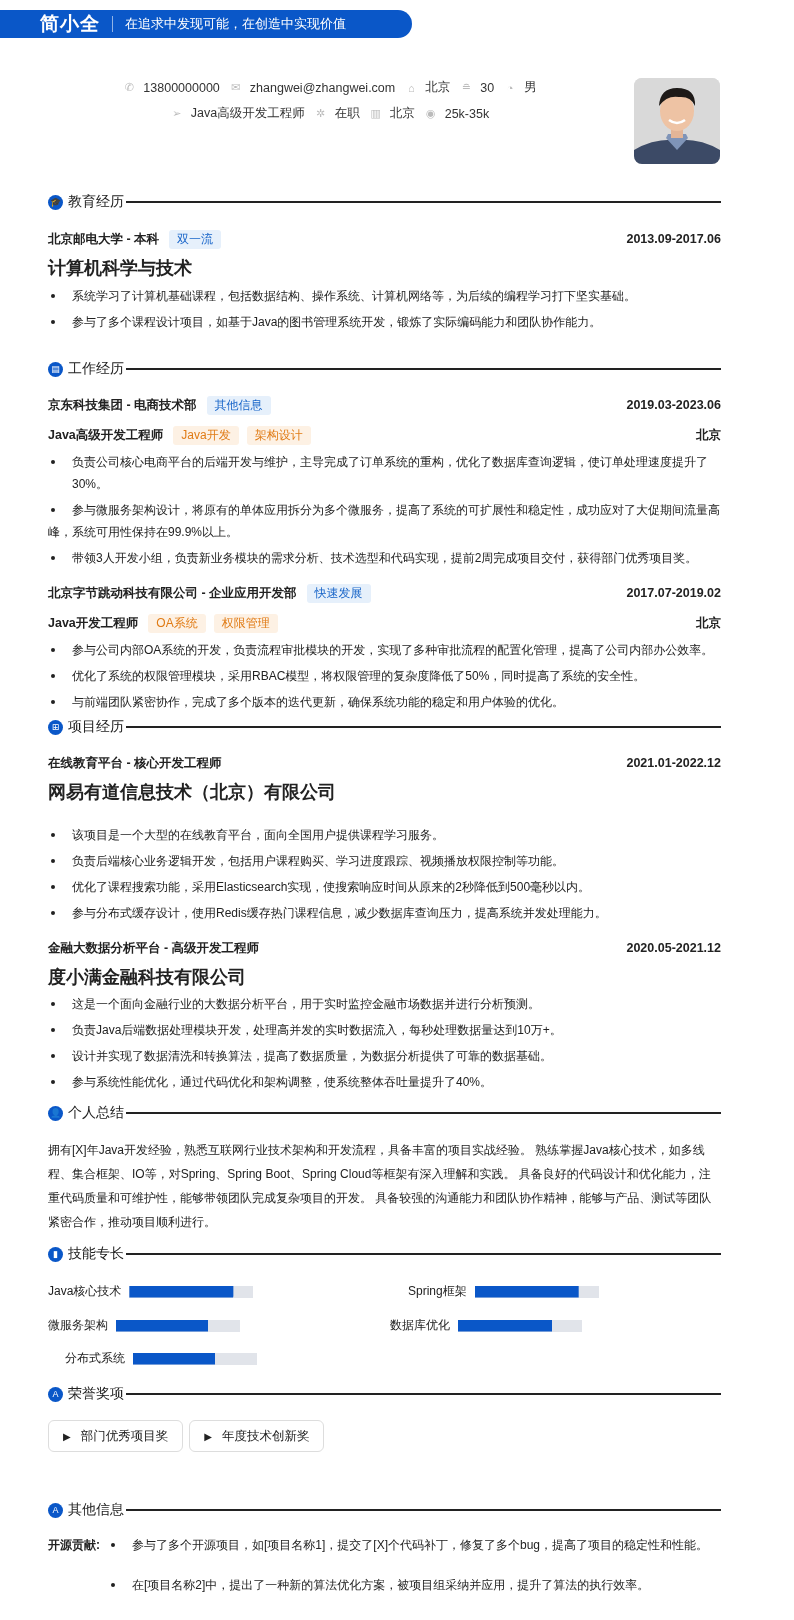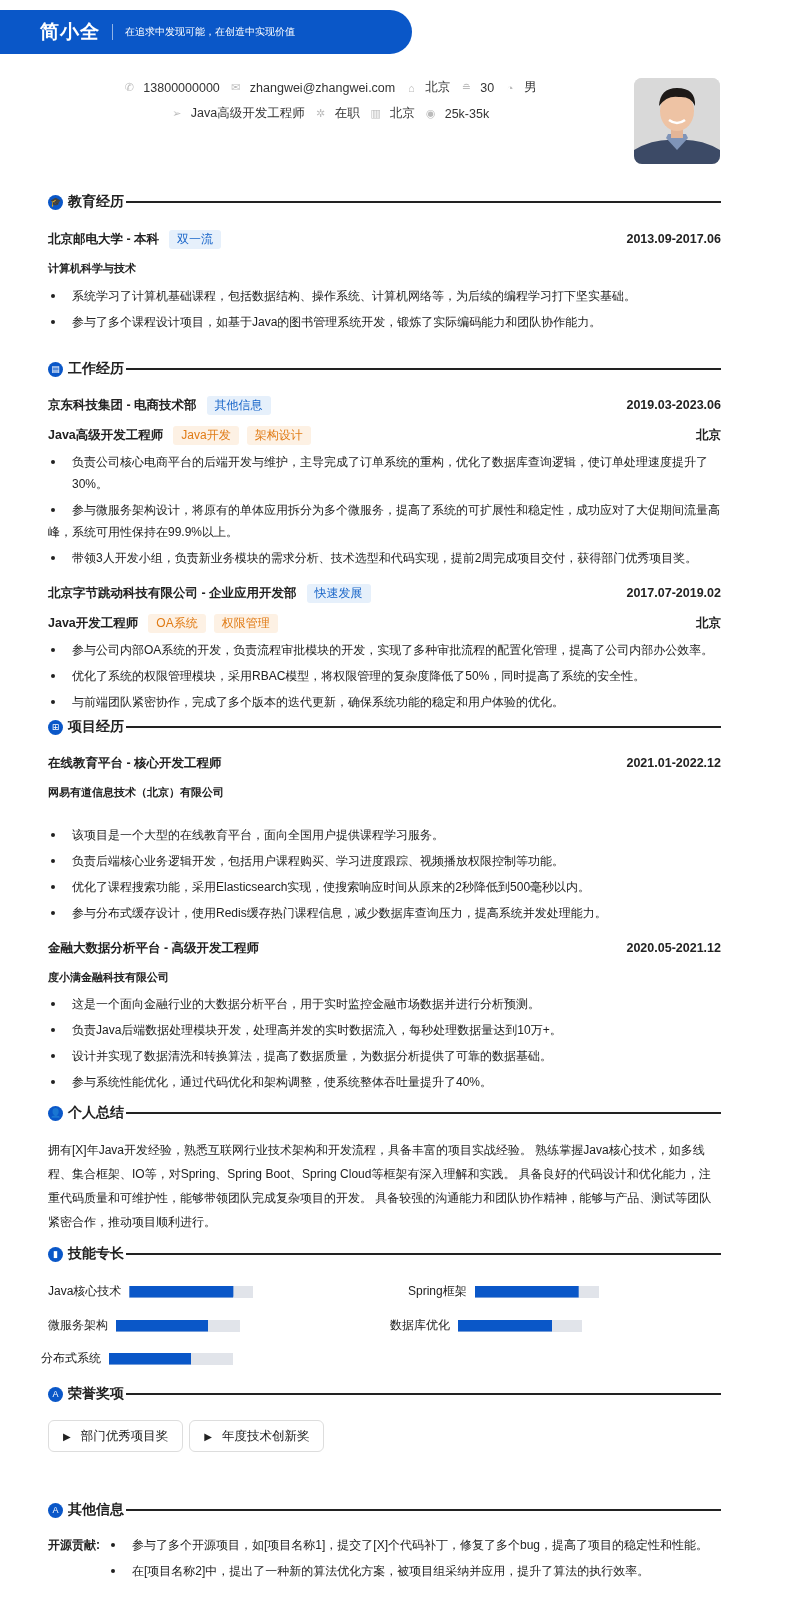--- a/index.html
+++ b/index.html
@@ -1,41 +1,41 @@
 <!DOCTYPE html>
 <html><head>
 <meta charset="utf-8">
 <style>
 *{box-sizing:border-box;margin:0;padding:0}
 body{width:794px;height:1620px;background:#fff;font-family:"Liberation Sans","DejaVu Sans",sans-serif;color:#222;font-size:12px;position:relative;overflow:hidden}
-.banner{position:absolute;left:0;top:10px;width:412px;height:44px;background:#0a57c8;border-radius:0 24px 24px 0;display:flex;align-items:center;padding-left:40px;color:#fff}
+.banner{position:absolute;left:0;top:10px;width:412px;height:28px;background:#0a57c8;border-radius:0 24px 24px 0;display:flex;align-items:center;padding-left:40px;color:#fff}
 .banner .name{font-size:19px;font-weight:bold;letter-spacing:1px}
 .banner .sep{width:1px;height:16px;background:rgba(255,255,255,.55);margin:0 12px}
-.banner .motto{font-size:10px}
+.banner .motto{font-size:13px}
 .info{position:absolute;left:0;width:660px;display:flex;justify-content:center;align-items:center;gap:10px;font-size:12.5px;color:#333}
 .info .it{display:flex;align-items:center;gap:8px}
 .info .ic{width:12px;height:12px;color:#bbb;font-size:11px;display:inline-flex;align-items:center;justify-content:center}
 .photo{position:absolute;left:634px;top:78px;width:86px;height:86px;border-radius:8px;overflow:hidden;background:#dcdcdc}
 .sec{position:absolute;left:48px;width:673px}
 .sh{display:flex;align-items:center;height:20px}
 .sh .ico{width:15px;height:15px;border-radius:50%;background:#0a57c8;color:#fff;font-size:9px;display:flex;align-items:center;justify-content:center;margin-right:5px}
-.sh .t{font-size:14px;font-weight:bold;color:#222;margin-right:2px}
+.sh .t{font-size:14px;font-weight:normal;color:#222;margin-right:2px}
 .sh .line{flex:1;height:1.5px;background:#222}
 .row{display:flex;align-items:center;justify-content:space-between;height:20px}
 .row .l{display:flex;align-items:center;gap:10px;font-weight:bold;font-size:12.5px}
 .row .r{font-weight:bold;font-size:12.5px}
 .tag{font-weight:normal;font-size:12px;padding:1px 8px;border-radius:3px}
 .tag.blue{background:#e6f0fb;color:#1a66c9}
 .tag.orange{background:#fdf1e4;color:#e07b15}
 ul.b{list-style:none}
 ul.b li{position:relative;padding-left:24px;font-size:12px;line-height:22px;color:#222}
 ul.b li::before{content:"";position:absolute;left:3px;top:9px;width:4px;height:4px;border-radius:50%;background:#222}
 ul.b li.wrap{padding-left:0;text-indent:24px}
 ul.b li.wrap::before{left:3px}
-.sub{font-weight:bold;font-size:11px;height:20px;line-height:20px}
+.sub{font-weight:bold;font-size:18px;height:20px;line-height:20px}
 .para{font-size:12px;line-height:24px;color:#222}
 .skill{position:absolute;display:flex;align-items:center;font-size:12px}
 .bar{height:12px;background:#e1e4ea;position:relative;margin-left:8px}
 .bar .fill{position:absolute;left:0;top:0;height:12px;background:#0a57c8;clip-path:polygon(0 0,100% 0,calc(100% + 0px) 100%,0 100%)}
 .bar .fill::after{content:"";position:absolute;right:-6px;top:0;border-left:6px solid #0a57c8;border-bottom:12px solid transparent}
 .award{display:inline-flex;align-items:center;gap:10px;height:32px;padding:0 14px;border:1px solid #ddd;border-radius:6px;font-size:12.5px;margin-right:6px}
 .award .tri{font-size:10px}
 </style>
 </head>
 <body>
@@ -230,21 +230,21 @@
   <div class="bar" style="width:124px">
       <div class="fill" style="width:92px"></div>
     </div>
 </div>
 <div class="skill" style="left:390px;top:1317px">
   <span>数据库优化</span>
   <div class="bar" style="width:124px">
       <div class="fill" style="width:94px"></div>
     </div>
 </div>
-<div class="skill" style="left:41px;top:1350px">
+<div class="skill" style="left:65px;top:1350px">
   <span>分布式系统</span>
   <div class="bar" style="width:124px">
       <div class="fill" style="width:82px"></div>
     </div>
 </div>
 
 <div class="sec" style="top:1384px">
   <div class="sh">
     <span class="ico">A</span>
     <span class="t">荣誉奖项</span>
@@ -265,16 +265,16 @@
 <div class="sec" style="top:1500px">
   <div class="sh">
     <span class="ico">A</span>
     <span class="t">其他信息</span>
     <span class="line"></span>
   </div>
   <div style="display:flex;margin-top:14px">
     <span style="font-weight:bold;font-size:12px;line-height:22px;width:60px">开源贡献:</span>
     <ul class="b">
       <li>参与了多个开源项目，如[项目名称1]，提交了[X]个代码补丁，修复了多个bug，提高了项目的稳定性和性能。</li>
-      <li style="margin-top:4px">在[项目名称2]中，提出了一种新的算法优化方案，被项目组采纳并应用，提升了算法的执行效率。</li>
+      <li style="margin-top:18px">在[项目名称2]中，提出了一种新的算法优化方案，被项目组采纳并应用，提升了算法的执行效率。</li>
     </ul>
   </div>
 </div>
 
 </body></html>

